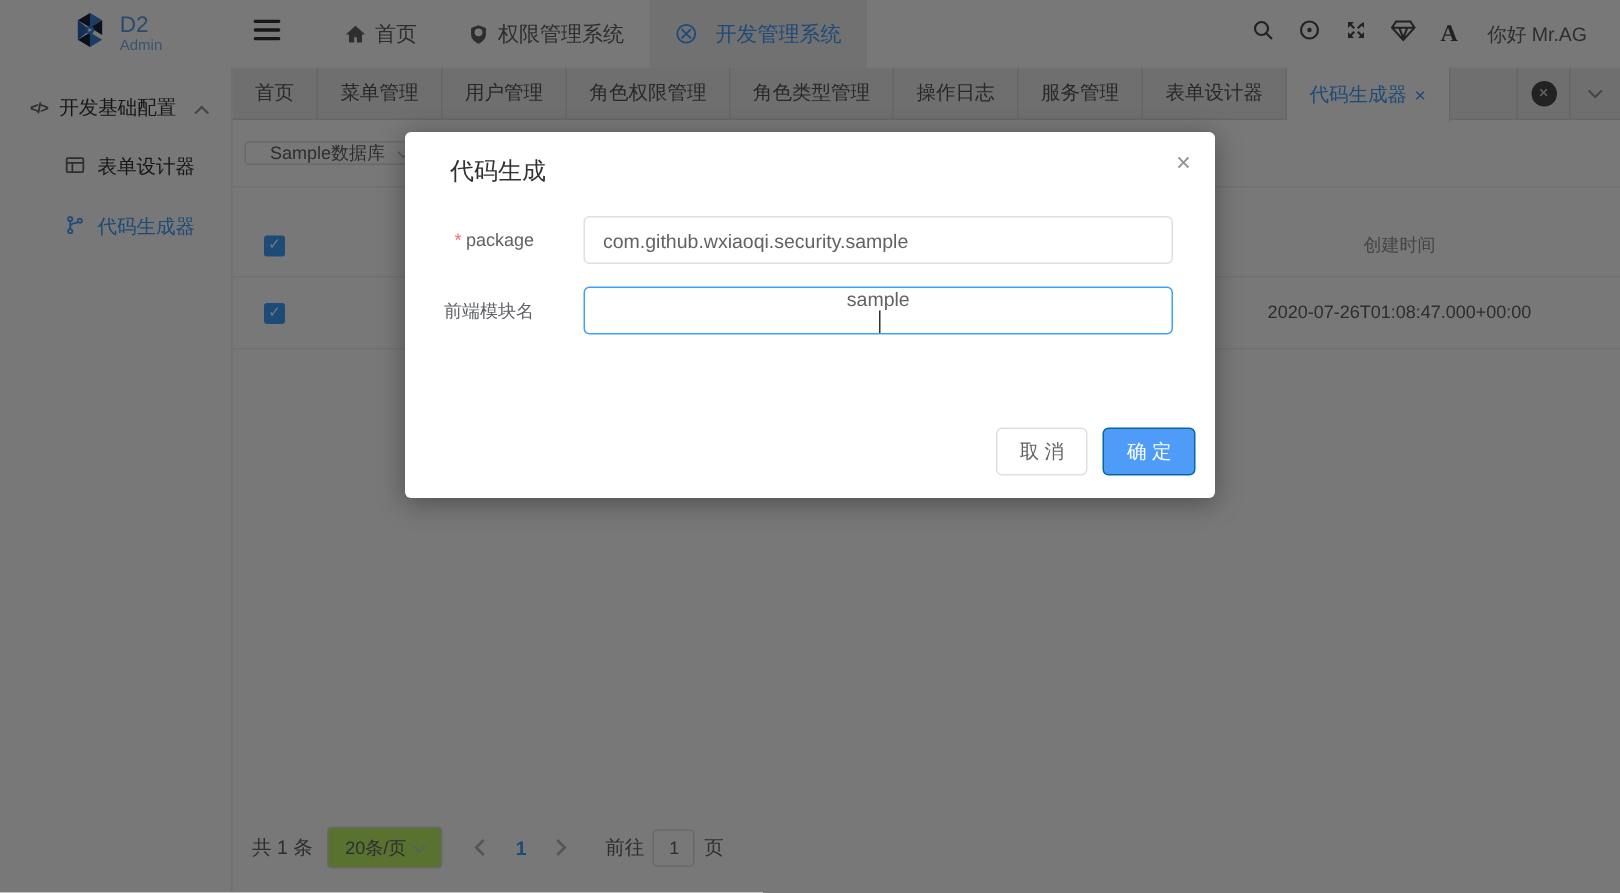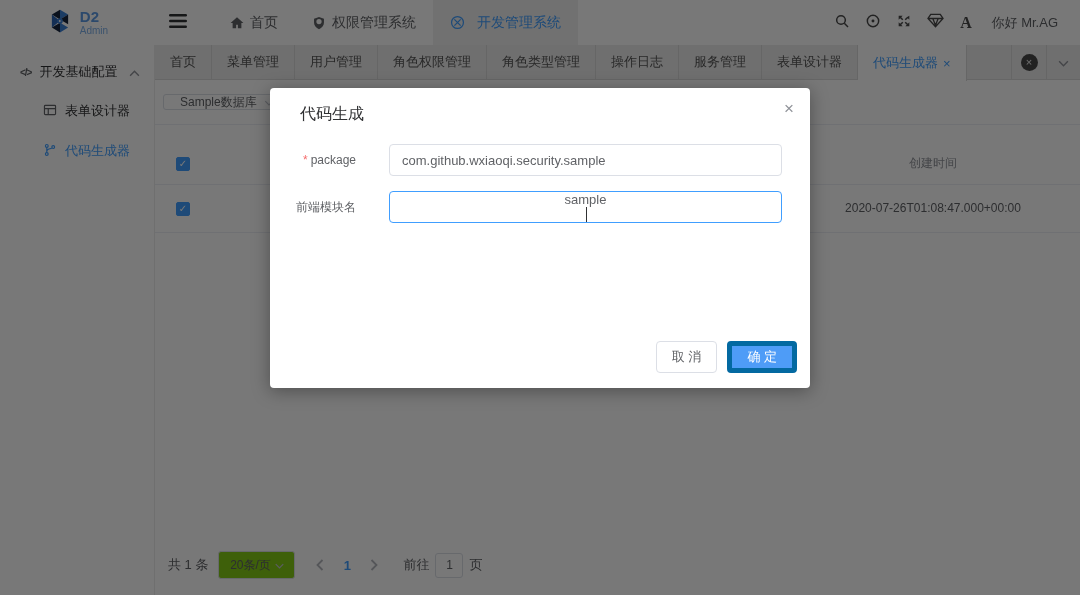--- a/index.html
+++ b/index.html
@@ -4,21 +4,21 @@
 <style>
   * { margin:0; padding:0; box-sizing:border-box; }
   html,body { width:1080px; height:595px; }
   body { font-family:"Liberation Sans","DejaVu Sans",sans-serif; background:#fff; }
   .page { position:relative; width:1080px; height:595px; background:#fff; overflow:hidden; }
 
   
   .header { position:absolute; top:0; left:0; right:0; height:45px; background:#fff; display:flex; align-items:center; z-index:1; }
   .logo-zone { width:155px; height:45px; display:flex; align-items:center; justify-content:center; gap:7px; flex:0 0 155px; }
   .logo-text { line-height:1; }
-  .logo-title { font-size:15px; color:#5e9ce6; font-weight:bold; }
+  .logo-title { font-size:15px; color:#5e9ce6; font-weight:normal; }
   .logo-subtitle { font-size:10px; color:#7fb0e8; margin-top:2px; }
   .hamburger { width:34px; height:45px; display:flex; align-items:center; justify-content:center; color:#303133; cursor:pointer; margin-left:6px; }
   .nav { display:flex; align-items:stretch; height:45px; margin-left:18px; }
   .nav-item { display:flex; align-items:center; gap:6px; padding:0 17px; font-size:14px; color:#606266; cursor:pointer; }
   .nav-item.active { color:#409EFF; background:rgba(0,0,0,0.055);gap:12px; }
   .nav-item svg { display:block; }
   .header-right { margin-left:auto; display:flex; align-items:center; padding-right:22px; }
   .hicon { width:31px; height:31px; display:flex; align-items:center; justify-content:center; color:#4a4a4a; cursor:pointer; border-radius:3px; }
   .font-a { font-size:16px; font-weight:bold; font-family:"Liberation Serif","DejaVu Serif",serif; }
   .greeting { font-size:13px; color:#606266; margin-left:10px; white-space:nowrap; }
@@ -54,43 +54,43 @@
   .cb-cell { width:56px; display:flex; justify-content:center; }
   .checkbox { width:14px; height:14px; background:#409EFF; border:1px solid #409EFF; border-radius:2px; color:#fff; font-size:10px; display:flex; align-items:center; justify-content:center; cursor:pointer; line-height:1; }
   .spacer { flex:1; }
   .date-cell { width:230px; margin-right:32px; text-align:center; font-size:12px; }
   .head .date-cell { color:#909399; }
   .data .date-cell { color:#606266; word-break:break-all; line-height:17px; }
 
   
   .pagination { position:absolute; left:13px; bottom:16px; display:flex; align-items:center; font-size:13px; color:#606266; }
   .pg-total { margin-right:10px; }
-  .pg-size { width:77px; height:28px; border:1px solid #dcdfe6; border-radius:3px; display:flex; align-items:center; justify-content:center; gap:4px; font-size:12px; color:#606266; margin-right:12px; cursor:pointer; background:#84cc16; }
+  .pg-size { width:77px; height:28px; border:1px solid #dcdfe6; border-radius:3px; display:flex; align-items:center; justify-content:center; gap:4px; font-size:12px; color:#606266; margin-right:12px; cursor:pointer; background:#bef264; }
   .pg-size .sel-chev { color:#c0c4cc; }
   .pg-arrow { width:26px; height:28px; display:flex; align-items:center; justify-content:center; color:#b4b7bd; cursor:pointer; }
   .pg-current { width:28px; text-align:center; color:#409EFF; font-weight:bold; cursor:pointer; }
   .pg-goto { margin-left:16px; }
   .pg-input { width:28px; height:25px; border:1px solid #dcdfe6; border-radius:3px; display:flex; align-items:center; justify-content:center; font-size:12px; color:#606266; margin:0 6px; background:#fff; }
 
   
   .overlay { position:absolute; inset:0; background:rgba(0,0,0,0.53); z-index:50; }
-  .dialog { position:absolute; left:270px; top:88px; width:540px; height:300px; background:#fff; border-radius:4px; box-shadow:0 3px 18px rgba(0,0,0,0.35); z-index:60; }
+  .dialog { position:absolute; left:270px; top:88px; width:540px; height:244px; background:#fff; border-radius:4px; box-shadow:0 3px 18px rgba(0,0,0,0.35); z-index:60; }
   .dlg-title { position:absolute; left:30px; top:16px; font-size:16px; color:#303133; }
   .dlg-close { position:absolute; right:16px; top:12px; font-size:17px; color:#909399; cursor:pointer; line-height:1; }
   .dlg-body { position:absolute; left:20px; right:28px; top:56px; }
   .form-row { display:flex; align-items:center; margin-bottom:15px;gap:24px; }
   .form-label { flex:0 0 66px; text-align:right; margin-right:9px; font-size:12px; color:#606266; white-space:nowrap; }
   .star { color:#f56c6c; margin-right:3px; }
   .input-box { flex:1; height:32px; border:1px solid #dcdfe6; border-radius:4px; display:flex; align-items:center; padding:0 12px; font-size:13px; color:#606266; background:#fff; cursor:text; overflow:hidden; white-space:nowrap; }
   .input-box.focused { border-color:#409EFF;flex-direction:column; }
   .caret { width:1px; height:15px; background:#303133; margin-left:1px; }
   .dlg-footer { position:absolute; right:13px; bottom:15px; display:flex; gap:10px; }
   .btn { height:32px; padding:0 15px; border-radius:4px; font-size:13px; display:flex; align-items:center; cursor:pointer; white-space:nowrap; }
   .btn.plain { border:1px solid #dcdfe6; background:#fff; color:#606266; }
-  .btn.primary { border:5px solid #0369a1; background:#4e9cf7; color:#fff; }
+  .btn.primary { border:1px solid #0369a1; background:#4e9cf7; color:#fff; }
 </style>
 </head>
 <body>
 
 <div class="page">
 
   <div class="header">
     <div class="logo-zone">
       <span>
         <svg width="26" height="26" viewBox="0 0 24 24">

